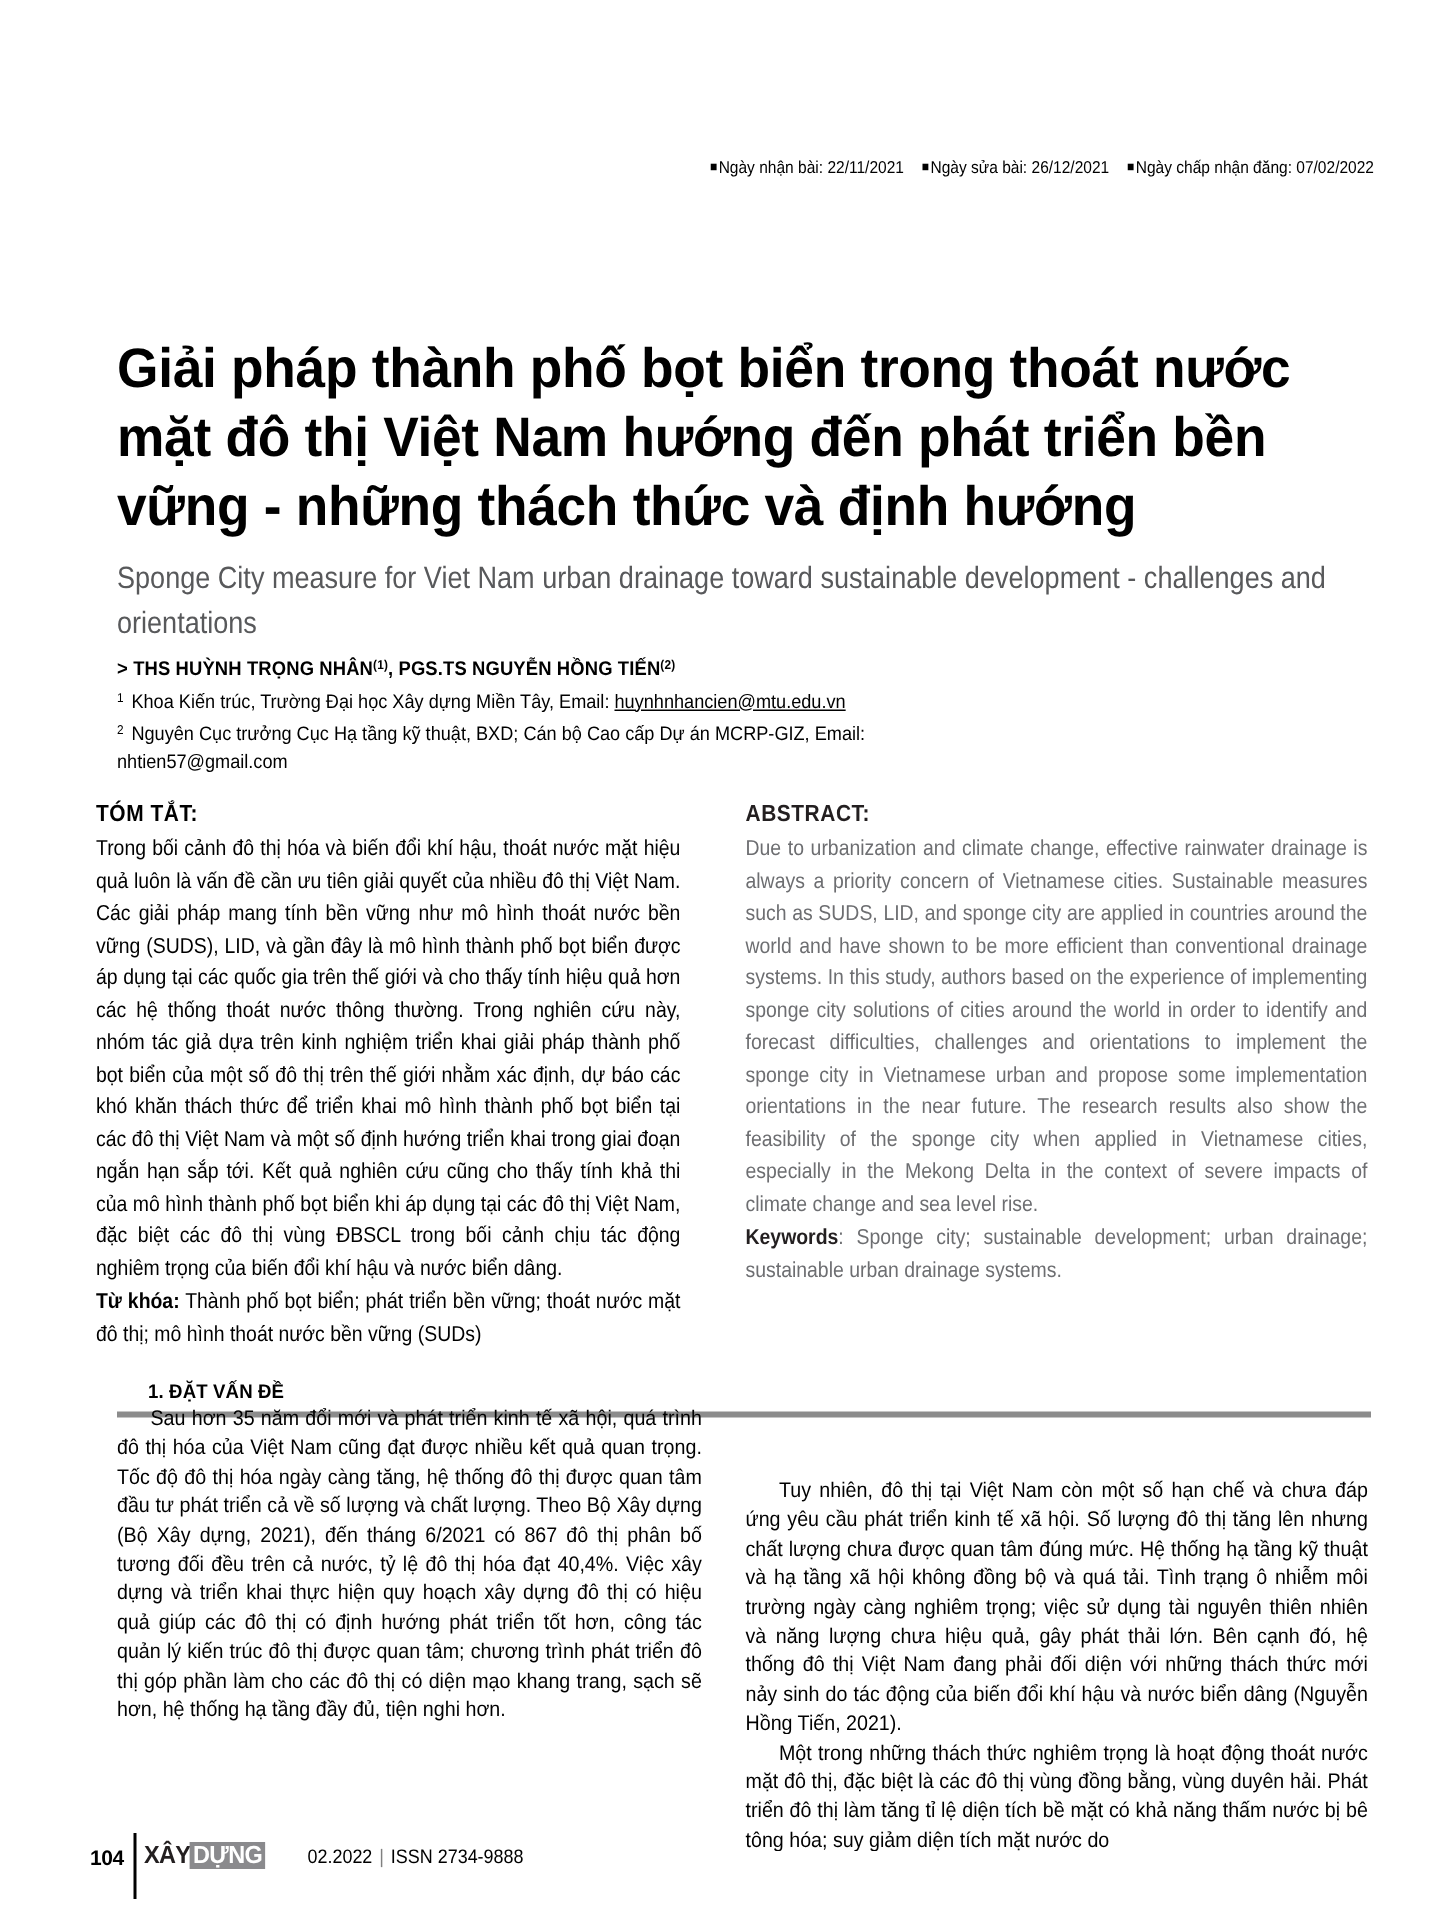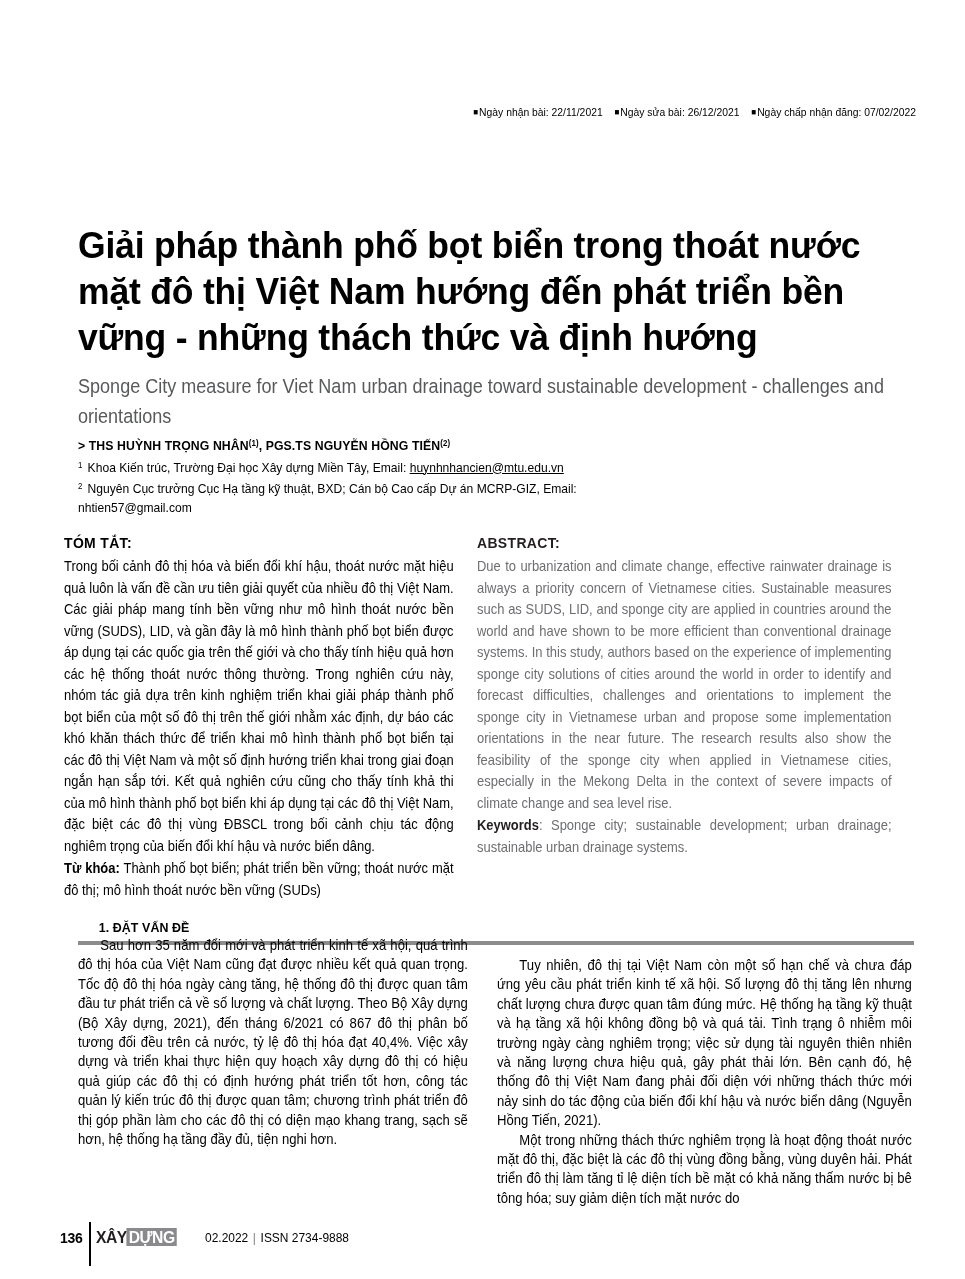--- a/index.html
+++ b/index.html
@@ -138,21 +138,21 @@
   
   .abs-left {
     position: absolute;
     top: 534px;
     left: 64px;
     width: 390px;
   }
   .abs-right {
     position: absolute;
     top: 534px;
-    left: 477px;
+    left: 497px;
     width: 415px;
   }
   .abs-head {
     font-family: "Liberation Sans Narrow", "Liberation Sans", sans-serif;
     font-size: 15.5px;
     font-weight: 700;
     letter-spacing: 0.4px;
     margin: 0 0 4px 0;
     transform: scaleX(0.9);
     transform-origin: left top;
@@ -188,21 +188,21 @@
 
   
   .body-left {
     position: absolute;
     top: 920px;
     left: 78px;
     width: 390px;
   }
   .body-right {
     position: absolute;
-    top: 956px;
+    top: 984px;
     left: 497px;
     width: 415px;
   }
   .sec-head {
     font-family: "Liberation Sans Narrow", "Liberation Sans", sans-serif;
     font-size: 13.2px;
     font-weight: 700;
     margin: 0 0 1px 0;
     text-indent: 22px;
     letter-spacing: 0.1px;
@@ -316,19 +316,19 @@
     <div class="sec-head">1. ĐẶT VẤN ĐỀ</div>
     <p class="body-p">Sau hơn 35 năm đổi mới và phát triển kinh tế xã hội, quá trình đô thị hóa của Việt Nam cũng đạt được nhiều kết quả quan trọng. Tốc độ đô thị hóa ngày càng tăng, hệ thống đô thị được quan tâm đầu tư phát triển cả về số lượng và chất lượng. Theo Bộ Xây dựng (Bộ Xây dựng, 2021), đến tháng 6/2021 có 867 đô thị phân bố tương đối đều trên cả nước, tỷ lệ đô thị hóa đạt 40,4%. Việc xây dựng và triển khai thực hiện quy hoạch xây dựng đô thị có hiệu quả giúp các đô thị có định hướng phát triển tốt hơn, công tác quản lý kiến trúc đô thị được quan tâm; chương trình phát triển đô thị góp phần làm cho các đô thị có diện mạo khang trang, sạch sẽ hơn, hệ thống hạ tầng đầy đủ, tiện nghi hơn.</p>
   </div>
 
   <div class="body-right">
     <p class="body-p">Tuy nhiên, đô thị tại Việt Nam còn một số hạn chế và chưa đáp ứng yêu cầu phát triển kinh tế xã hội. Số lượng đô thị tăng lên nhưng chất lượng chưa được quan tâm đúng mức. Hệ thống hạ tầng kỹ thuật và hạ tầng xã hội không đồng bộ và quá tải. Tình trạng ô nhiễm môi trường ngày càng nghiêm trọng; việc sử dụng tài nguyên thiên nhiên và năng lượng chưa hiệu quả, gây phát thải lớn. Bên cạnh đó, hệ thống đô thị Việt Nam đang phải đối diện với những thách thức mới nảy sinh do tác động của biến đổi khí hậu và nước biển dâng (Nguyễn Hồng Tiến, 2021).</p>
     <p class="body-p">Một trong những thách thức nghiêm trọng là hoạt động thoát nước mặt đô thị, đặc biệt là các đô thị vùng đồng bằng, vùng duyên hải. Phát triển đô thị làm tăng tỉ lệ diện tích bề mặt có khả năng thấm nước bị bê tông hóa; suy giảm diện tích mặt nước do</p>
   </div>
 
   <div class="footer">
-    <span class="footer-page">136</span>
+    <span class="footer-page">104</span>
     <span class="footer-bar"></span>
     <span class="logo"><span class="xay">XÂY</span><span class="dung">DỰNG</span></span>
     <span class="footer-meta"><span>02.2022</span><span class="sep">|</span><span>ISSN 2734-9888</span></span>
   </div>
 
 </div>
 
 </body></html>

